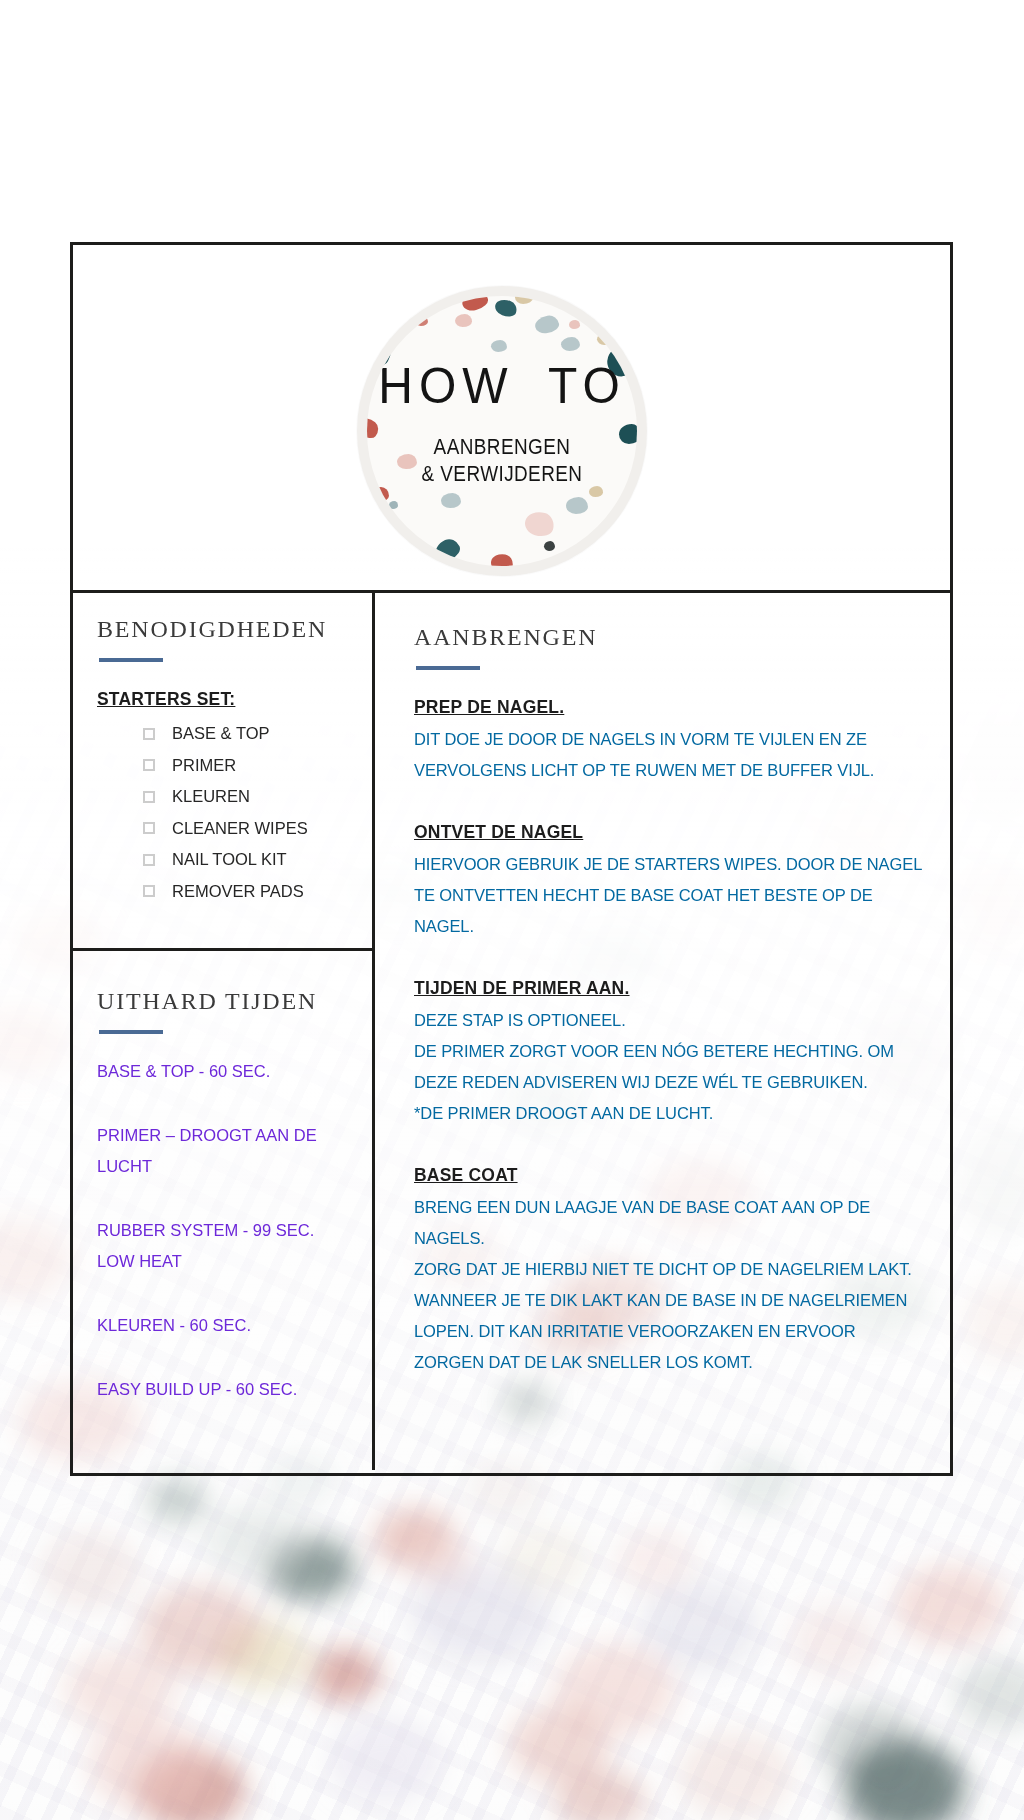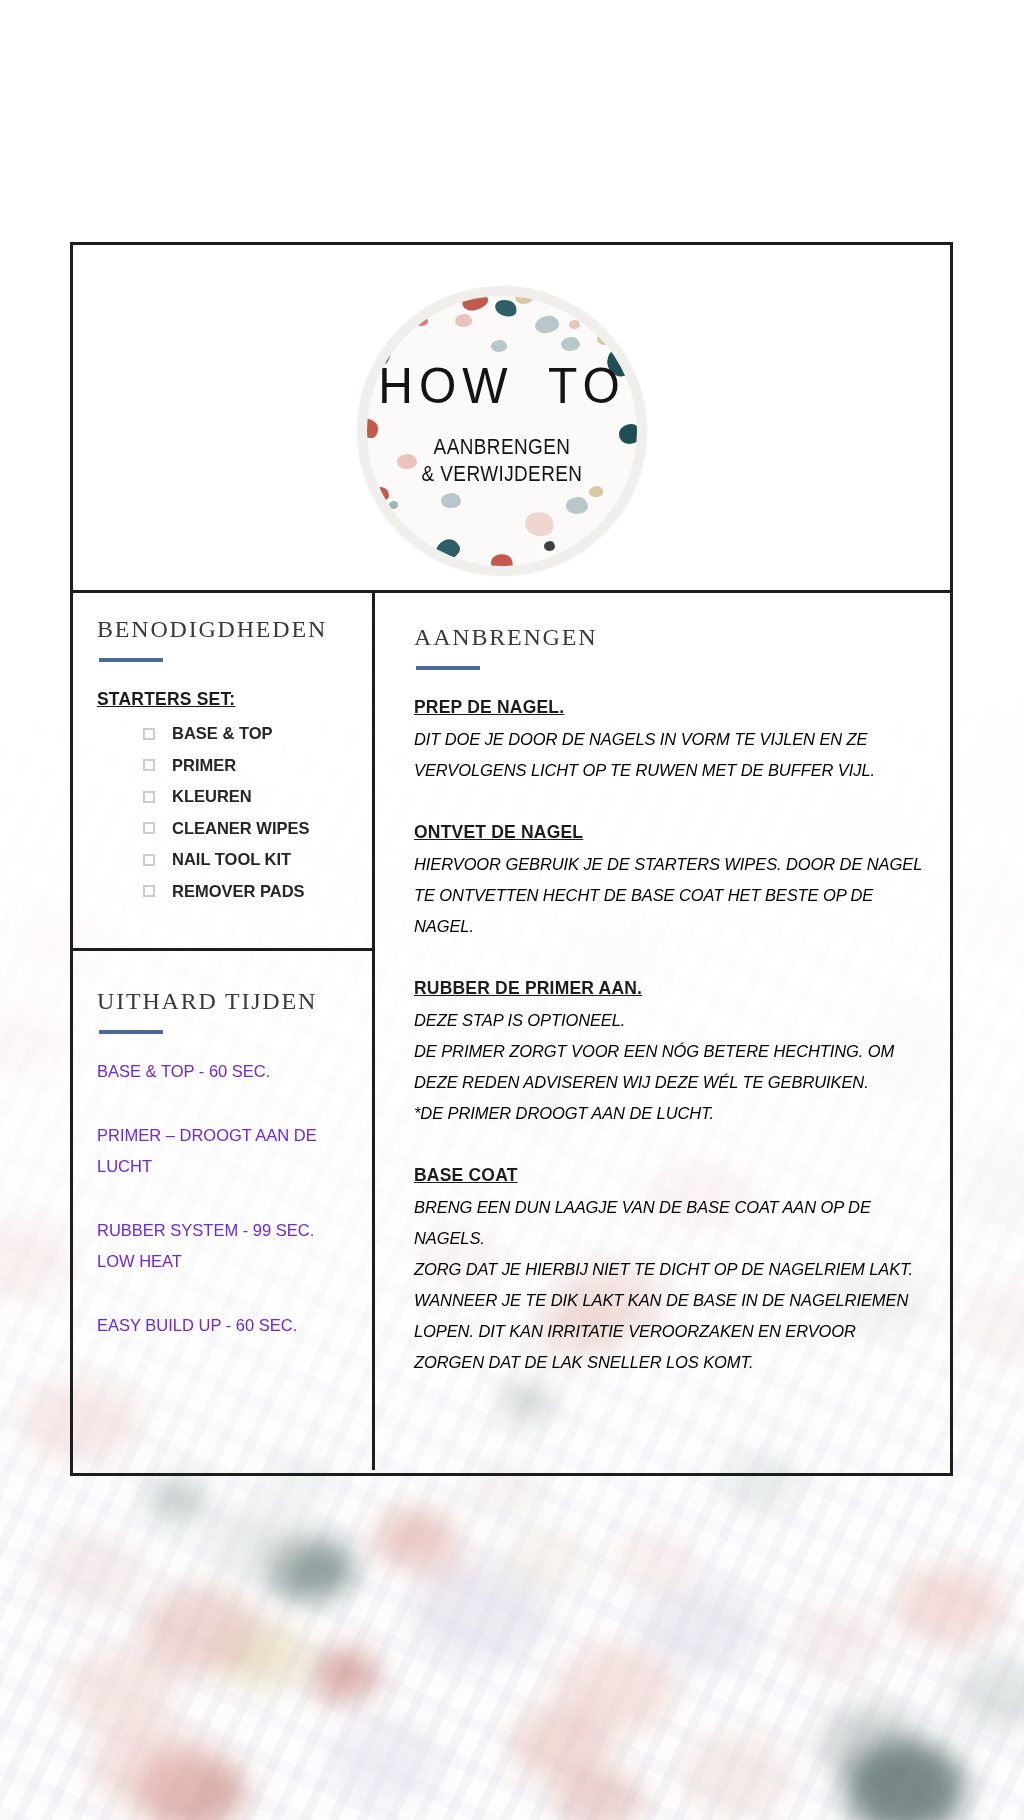--- a/index.html
+++ b/index.html
@@ -83,41 +83,41 @@
     margin:0;font-family:"Liberation Serif",serif;font-weight:400;
     font-size:24px;letter-spacing:1.8px;color:#3a3a3a;line-height:29px;
   }
   .accent-line{width:64px;height:4px;background:#4a6a94;margin:14px 0 0 2px;}
 
   .sub-heading{
     margin:26px 0 0 0;font-size:17.5px;font-weight:700;letter-spacing:0.2px;
     text-decoration:underline;color:#1c1c1c;line-height:22px;
   }
   ul.checklist{list-style:none;margin:8px 0 0 0;padding:0;}
-  ul.checklist li{display:flex;align-items:center;height:31.5px;padding-left:46px;font-size:16.5px;font-weight:bold;}
+  ul.checklist li{display:flex;align-items:center;height:31.5px;padding-left:46px;font-size:16.5px;}
   .checkbox{
     flex:0 0 auto;width:12px;height:12px;box-sizing:border-box;
     border:2px solid #cccccc;margin-right:17px;background:transparent;
   }
 
   .entry{
     margin:0 0 33px 0;font-size:16.5px;line-height:31px;
     white-space:pre-line;color:#6d28d9;
   }
   .sec-uithard .entry:first-of-type{margin-top:22px;}
 
   .step{margin-top:24px;}
   .step + .step{margin-top:33px;}
   .step-title{
     margin:0 0 4px 0;font-size:17.5px;font-weight:700;letter-spacing:0.2px;
     text-decoration:underline;color:#1c1c1c;line-height:26px;
   }
   .step-body{
     margin:0;font-size:16.5px;line-height:31px;letter-spacing:-0.1px;
-    white-space:pre-line;color:#000000;font-style:italic;
+    white-space:pre-line;color:#0369a1;
   }
 </style>
 </head>
 <body>
 
 <div class="page">
 
   <div class="texture">
     <svg width="1024" height="1820" viewBox="0 0 1024 1820" xmlns="http://www.w3.org/2000/svg">
       <defs>
@@ -249,41 +249,42 @@
         </section>
 
         <section class="sec-uithard">
           <h2>UITHARD TIJDEN</h2>
           <div class="accent-line"></div>
           <p class="entry">BASE &amp; TOP - 60 SEC.</p>
           <p class="entry">PRIMER – DROOGT AAN DE
 LUCHT</p>
           <p class="entry">RUBBER SYSTEM - 99 SEC.
 LOW HEAT</p>
+          <p class="entry">KLEUREN - 60 SEC.</p>
           <p class="entry">EASY BUILD UP - 60 SEC.</p>
         </section>
       </div>
 
       <div class="col-right">
         <h2>AANBRENGEN</h2>
         <div class="accent-line"></div>
 
         <div class="step">
           <p class="step-title">PREP DE NAGEL.</p>
           <p class="step-body">DIT DOE JE DOOR DE NAGELS IN VORM TE VIJLEN EN ZE
 VERVOLGENS LICHT OP TE RUWEN MET DE BUFFER VIJL.</p>
         </div>
         <div class="step">
           <p class="step-title">ONTVET DE NAGEL</p>
           <p class="step-body">HIERVOOR GEBRUIK JE DE STARTERS WIPES. DOOR DE NAGEL
 TE ONTVETTEN HECHT DE BASE COAT HET BESTE OP DE
 NAGEL.</p>
         </div>
         <div class="step">
-          <p class="step-title">RUBBER DE PRIMER AAN.</p>
+          <p class="step-title">TIJDEN DE PRIMER AAN.</p>
           <p class="step-body">DEZE STAP IS OPTIONEEL.
 DE PRIMER ZORGT VOOR EEN NÓG BETERE HECHTING. OM
 DEZE REDEN ADVISEREN WIJ DEZE WÉL TE GEBRUIKEN.
 *DE PRIMER DROOGT AAN DE LUCHT.</p>
         </div>
         <div class="step">
           <p class="step-title">BASE COAT</p>
           <p class="step-body">BRENG EEN DUN LAAGJE VAN DE BASE COAT AAN OP DE
 NAGELS.
 ZORG DAT JE HIERBIJ NIET TE DICHT OP DE NAGELRIEM LAKT.

